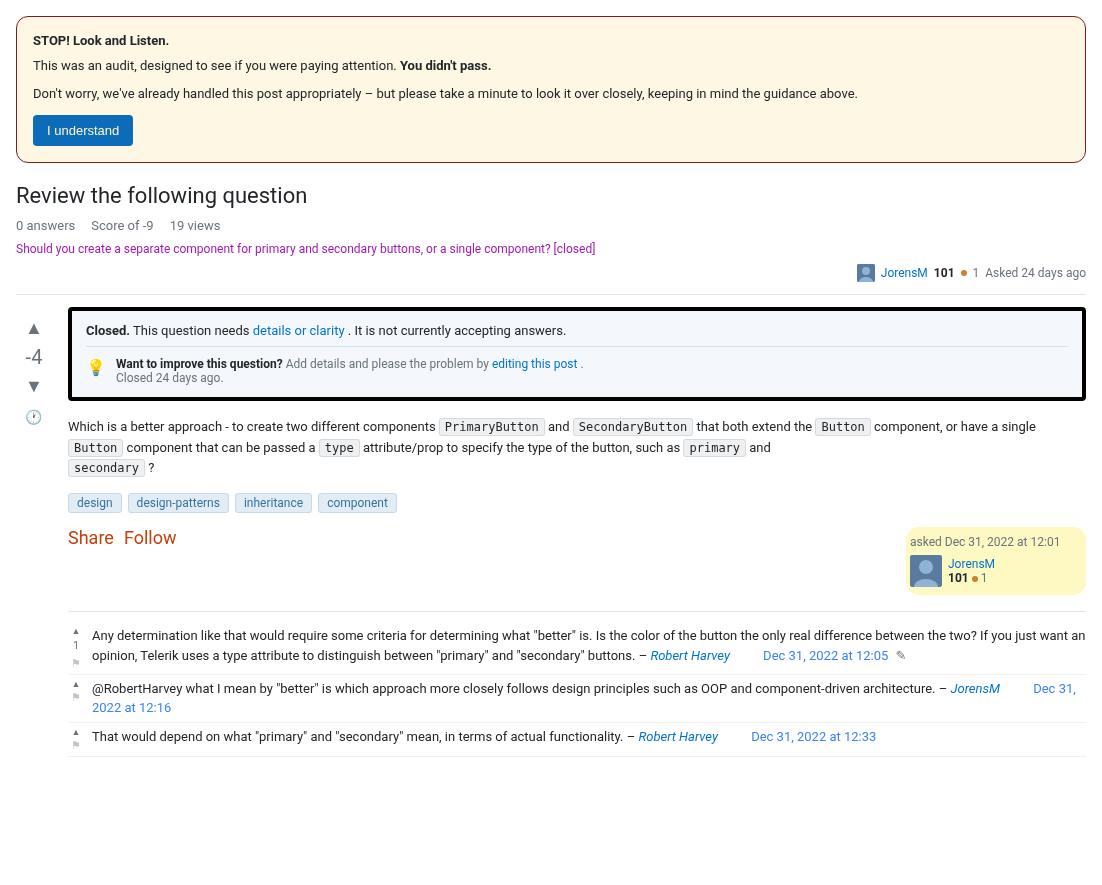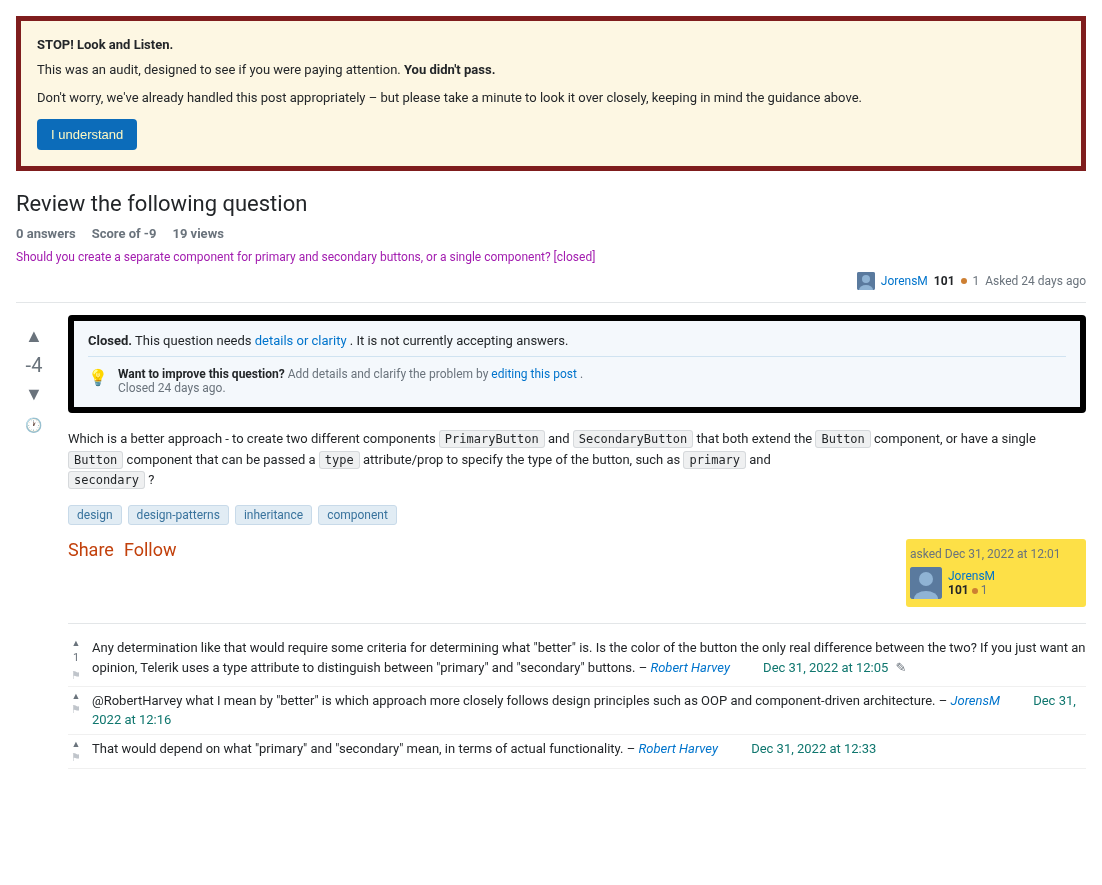--- a/index.html
+++ b/index.html
@@ -8,22 +8,22 @@
       font-size: 13px;
       color: #232629;
       background: #fff;
       padding: 16px;
       max-width: 1102px;
     }
 
     
     .audit-banner {
       background: #fdf7e3;
-      border: 5px solid #7f1d1d;
-      border-radius: 0;
+      border: 1px solid #7f1d1d;
+      border-radius: 12px;
       padding: 16px;
       margin-bottom: 20px;
     }
     .audit-banner .title {
       font-weight: 700;
       margin-bottom: 8px;
     }
     .audit-banner p {
       margin-bottom: 8px;
       font-size: 13px;
@@ -49,21 +49,20 @@
       color: #232629;
     }
 
     
     .question-meta {
       display: flex;
       gap: 16px;
       font-size: 13px;
       color: #6a737c;
       margin-bottom: 8px;
-      font-weight: bold;
     }
     .question-meta span { color: #6a737c; }
 
     
     .question-title {
       font-size: 12px;
       color: #a21caf;
       text-decoration: none;
       line-height: 1.4;
       display: block;
@@ -141,21 +140,21 @@
     }
 
     
     .question-body {
       flex: 1;
     }
 
     
     .closed-notice {
       background: #f4f8fc;
-      border: 6px solid #000000;
+      border: 4px solid #000000;
       border-radius: 4px;
       padding: 12px 14px;
       margin-bottom: 16px;
       font-size: 13px;
     }
     .closed-notice .closed-header { margin-bottom: 8px; }
     .closed-notice .closed-header strong { font-weight: 700; }
     .closed-notice a { color: #0074cc; text-decoration: none; }
 
     .improve-section {
@@ -219,22 +218,22 @@
     .action-link {
       color: #c2410c;
       text-decoration: none;
       font-size: 18px;
       cursor: pointer;
       text-align: center;
     }
 
     
     .asked-card {
-      background: #fde047;
-      border-radius: 3px;
+      background: #fef9c3;
+      border-radius: 13px;
       padding: 8px 4px;
       min-width: 180px;
       font-size: 12px;
     }
     .asked-card .asked-label { color: #6a737c; margin-bottom: 6px; }
     .asked-card .user-row {
       display: flex;
       align-items: center;
       gap: 6px;
     }
@@ -287,21 +286,21 @@
     .comment-flag-btn {
       background: none;
       border: none;
       cursor: pointer;
       color: #c0c5cb;
       font-size: 11px;
       padding: 0;
     }
     .comment-body { flex: 1; }
     .comment-body .user-link-comment { color: #0074cc; text-decoration: none; font-style: italic; }
-    .comment-body .comment-date { color: #0f766e; padding-left: 30px; }
+    .comment-body .comment-date { color: #3b82f6; padding-left: 30px; }
     .comment-edit-link { color: #6a737c; text-decoration: none; margin-left: 4px; }
 
     
     .arrow-up::before { content: '▲'; }
     .arrow-down::before { content: '▼'; }
     .arrow-up-sm::before { content: '▲'; font-size: 9px; }
     .flag-sym::before { content: '⚑'; }
   </style>
 </head>
 <body>
@@ -362,21 +361,21 @@
         <strong>Closed.</strong>
         <span> This question needs </span>
         <a href="#">details or clarity</a>
         <span>. It is not currently accepting answers.</span>
       </div>
       <div class="improve-section">
         <span class="lightbulb-icon">💡</span>
         <div>
           <p>
             <strong>Want to improve this question?</strong>
-            <span> Add details and clarify the problem by </span>
+            <span> Add details and please the problem by </span>
             <a href="#">editing this post</a>
             <span>.</span>
           </p>
           <p>Closed 24 days ago.</p>
         </div>
       </div>
     </div>
 
     <div class="question-text">
       <span>Which is a better approach - to create two different components </span><code>PrimaryButton</code><span> and </span><code>SecondaryButton</code><span> that both extend the </span><code>Button</code><span> component, or have a single </span><code>Button</code><span> component that can be passed a </span><code>type</code><span> attribute/prop to specify the type of the button, such as </span><code>primary</code><span> and</span>

